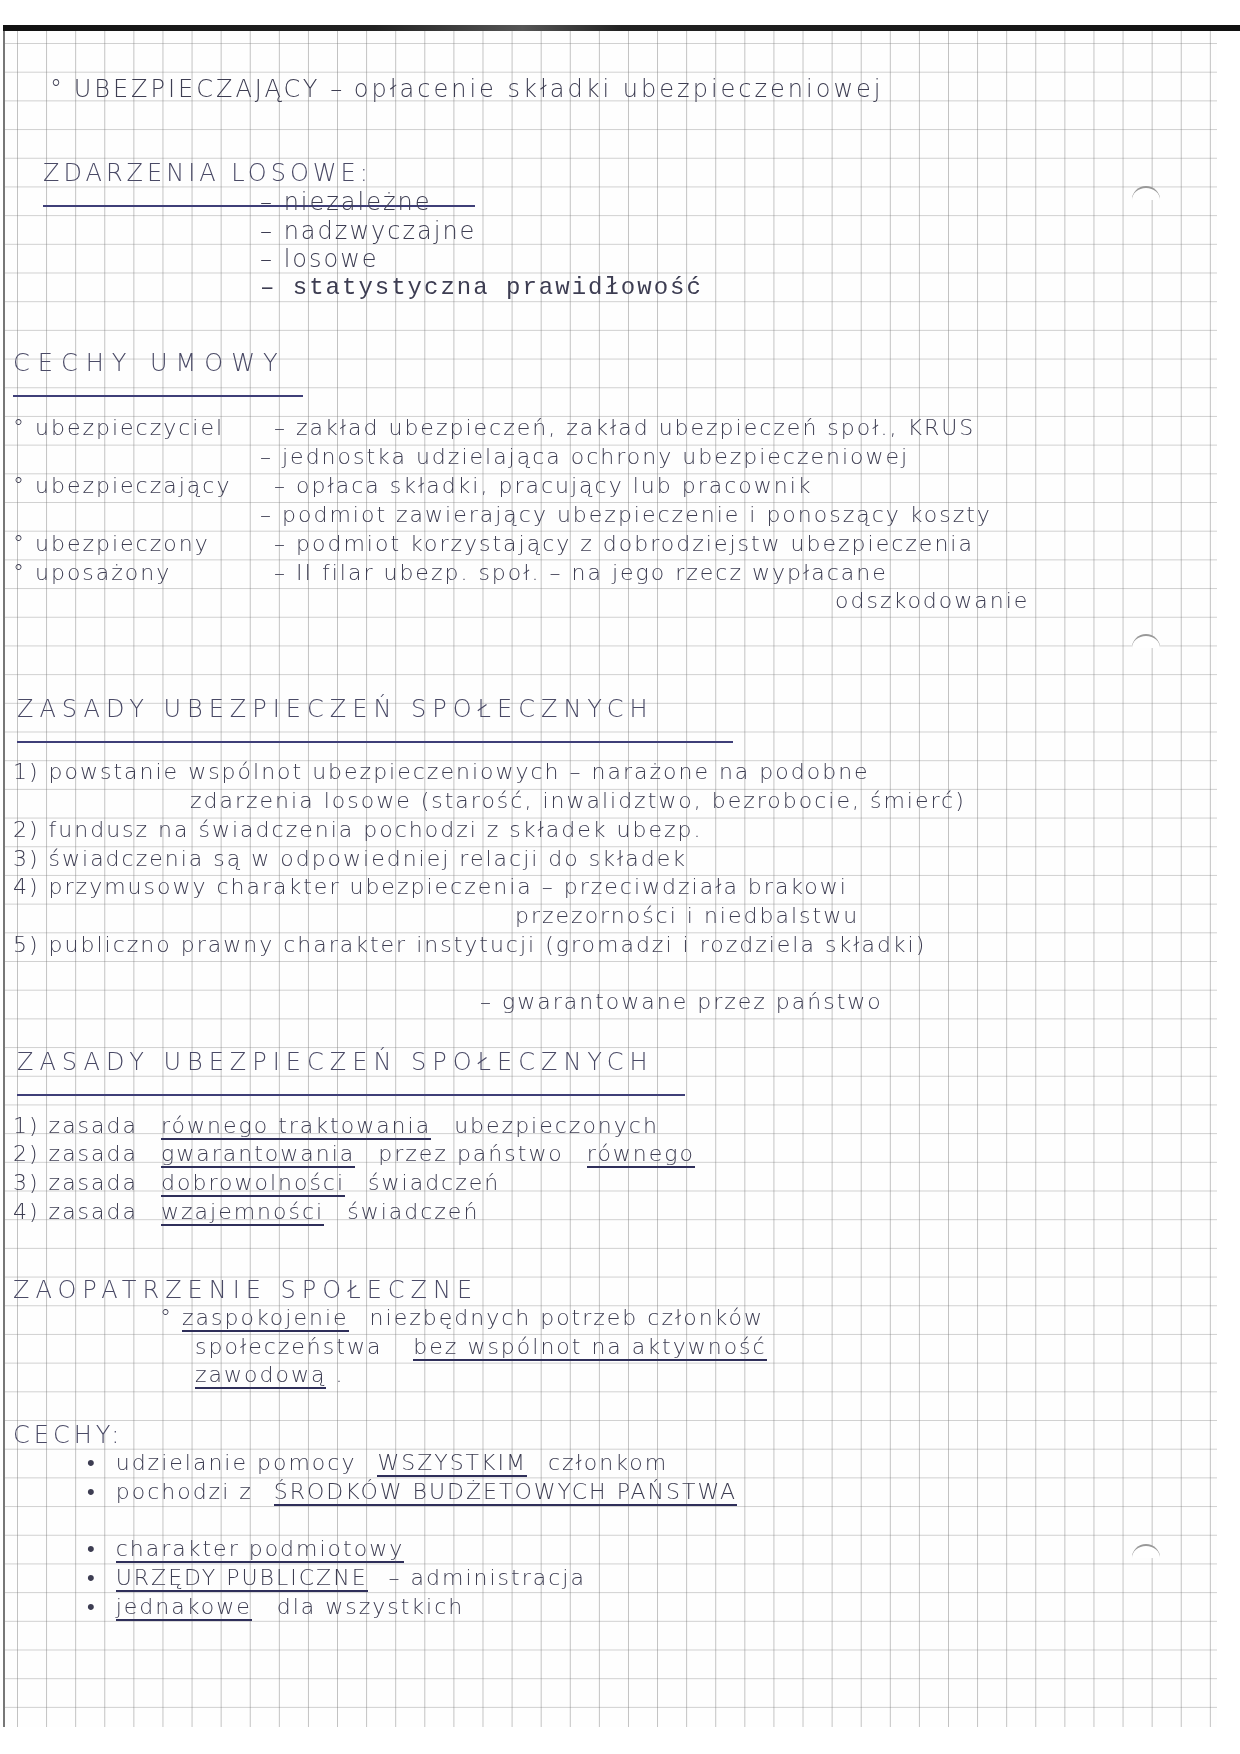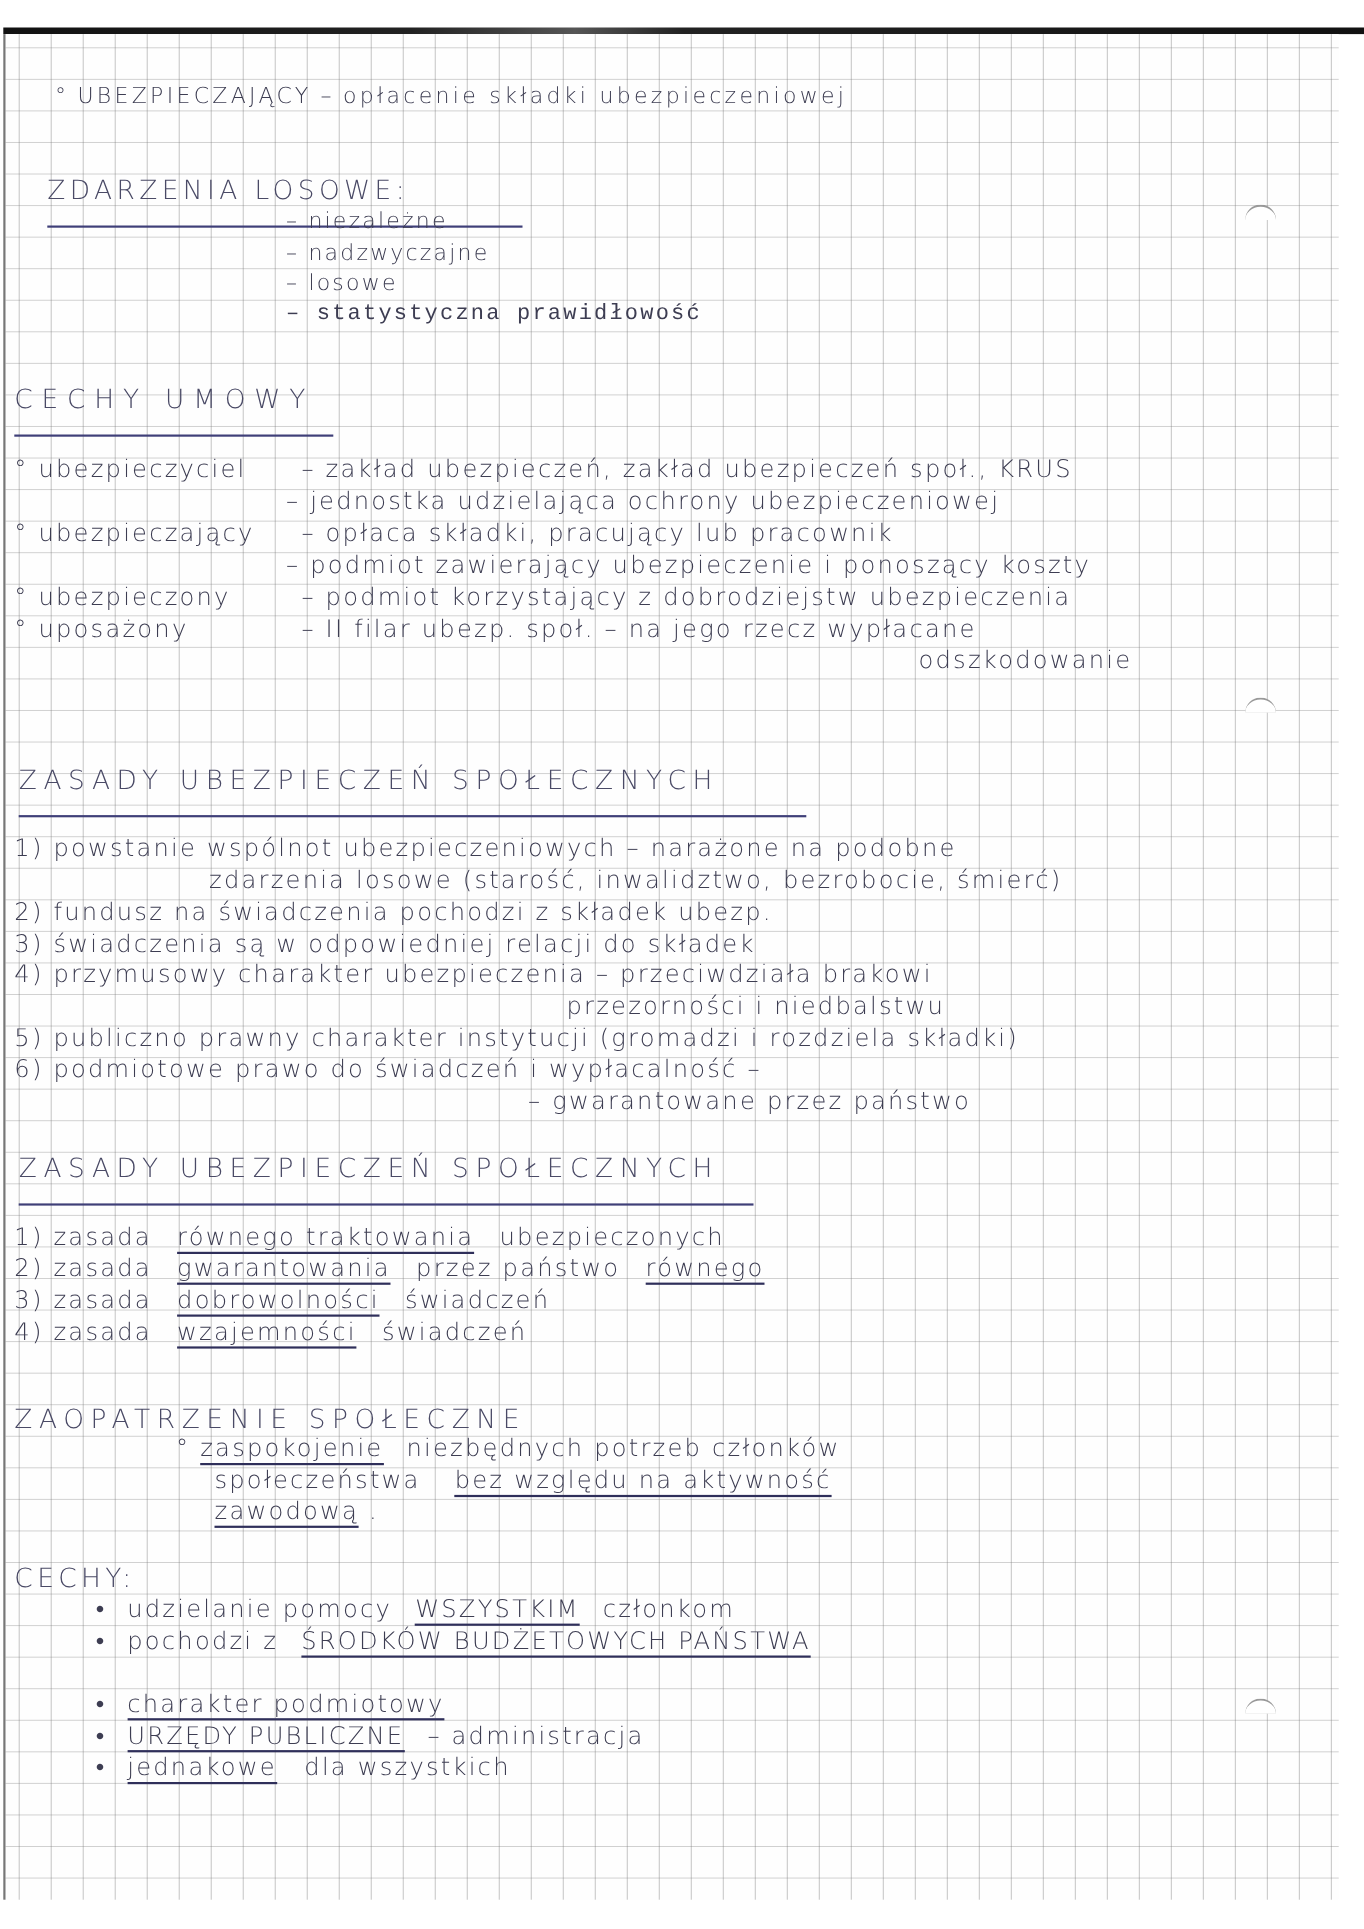--- a/index.html
+++ b/index.html
@@ -46,21 +46,21 @@
     }
     .hw {
       position: absolute;
       font-family: "DejaVu Sans", sans-serif;
       font-weight: 300;
       color: #3d3d52;
       white-space: nowrap;
       letter-spacing: 2px;
       transform-origin: left center;
     }
-    .hw.mid { font-size: 20px; }
+    .hw.mid { font-size: 24px; }
     .hw.sm  { font-size: 22px; }
     .heading {
       color: #4a4a66;
       letter-spacing: 4px;
       font-size: 24px;
     }
     .underline {
       border-bottom: 2px solid #3f3f78;
       padding-bottom: 18px;
     }
@@ -121,21 +121,20 @@
   <div class="hw sm" style="left:830px; top:557px;">odszkodowanie</div>
 
   <div class="hw heading underline" style="left:12px; top:664px; width:716px; letter-spacing:6px;">ZASADY UBEZPIECZEŃ SPOŁECZNYCH</div>
   <div class="hw sm" style="left:8px; top:728px;">1) powstanie wspólnot ubezpieczeniowych – narażone na podobne</div>
   <div class="hw sm" style="left:185px; top:757px;">zdarzenia losowe (starość, inwalidztwo, bezrobocie, śmierć)</div>
   <div class="hw sm" style="left:8px; top:786px;">2) fundusz na świadczenia pochodzi z składek ubezp.</div>
   <div class="hw sm" style="left:8px; top:815px;">3) świadczenia są w odpowiedniej relacji do składek</div>
   <div class="hw sm" style="left:8px; top:843px;">4) przymusowy charakter ubezpieczenia – przeciwdziała brakowi</div>
   <div class="hw sm" style="left:510px; top:872px;">przezorności i niedbalstwu</div>
   <div class="hw sm" style="left:8px; top:901px;">5) publiczno prawny charakter instytucji (gromadzi i rozdziela składki)</div>
-  <div class="hw sm" style="left:8px; top:929px;">6) podmiotowe prawo do świadczeń i wypłacalność –</div>
   <div class="hw sm" style="left:475px; top:958px;">– gwarantowane przez państwo</div>
 
   <div class="hw heading underline" style="left:12px; top:1017px; width:668px; letter-spacing:6px;">ZASADY UBEZPIECZEŃ SPOŁECZNYCH</div>
 
   <div class="hw sm" style="left:8px; top:1082px;">
     <span>1)</span>
     <span style="margin-right:14px;">zasada</span>
     <span class="ul-word" style="margin-right:14px;">równego traktowania</span>
     <span>ubezpieczonych</span>
   </div>
@@ -160,21 +159,21 @@
   </div>
 
   <div class="hw heading" style="left:8px; top:1245px; letter-spacing:6px;">ZAOPATRZENIE SPOŁECZNE</div>
   <div class="hw sm" style="left:155px; top:1274px;">
     <span>°</span>
     <span class="ul-word" style="margin-right:12px;">zaspokojenie</span>
     <span>niezbędnych potrzeb członków</span>
   </div>
   <div class="hw sm" style="left:190px; top:1303px;">
     <span style="margin-right:22px;">społeczeństwa</span>
-    <span class="ul-word">bez względu na aktywność</span>
+    <span class="ul-word">bez wspólnot na aktywność</span>
   </div>
   <div class="hw sm" style="left:190px; top:1331px;">
     <span class="ul-word">zawodową</span>
     <span>.</span>
   </div>
 
   <div class="hw heading" style="left:8px; top:1390px;">CECHY:</div>
 
   <div class="hw sm" style="left:82px; top:1419px;">
     <span style="margin-right:10px;">•</span>

